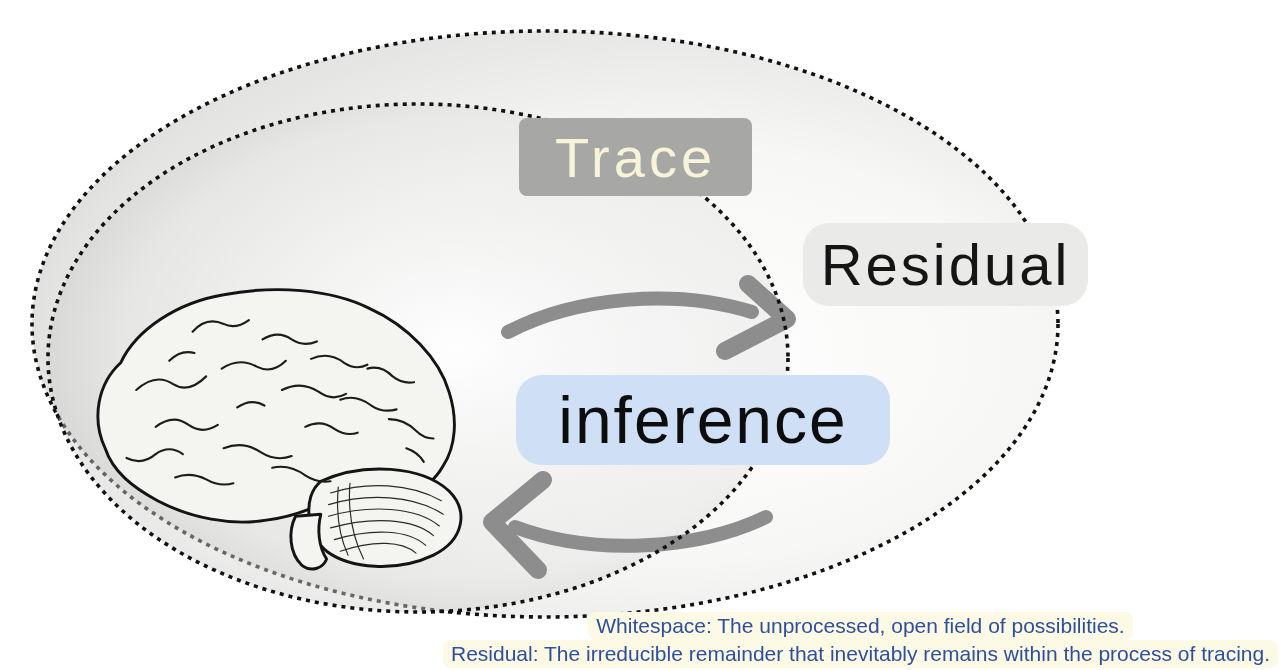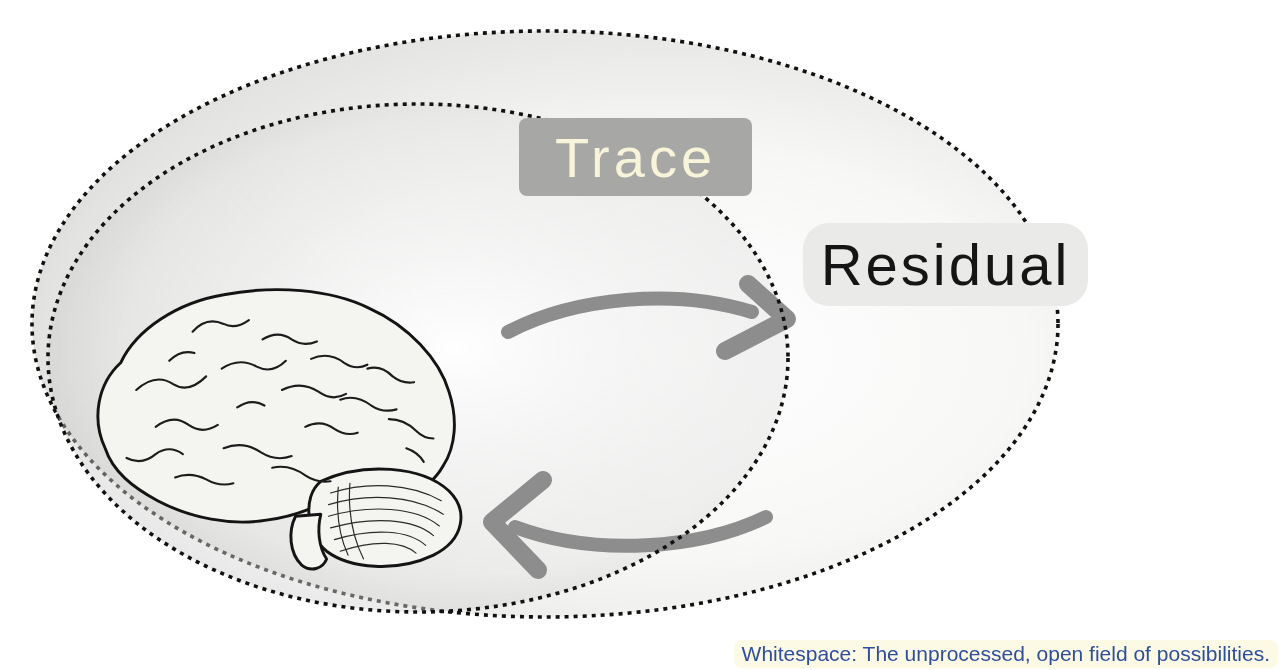--- a/index.html
+++ b/index.html
@@ -133,21 +133,27 @@
     <path class="b-line" d="M236,160 q16,-8 30,2 q12,8 24,4"></path>
     <path class="b-line" d="M166,140 q14,-10 28,-2"></path>
   </svg>
 
   <div class="tag" id="tag-trace">
     <span>Trace</span>
   </div>
   <div class="tag" id="tag-residual">
     <span>Residual</span>
   </div>
+  <div class="tag" id="tag-inference">
+    <span>inference</span>
+  </div>
 
 
   <div id="caption">
     <span class="cap-line">
       <span class="cap-chip">Whitespace: The unprocessed, open field of possibilities.</span>
     </span>
+    <span class="cap-line">
+      <span class="cap-chip">Residual: The irreducible remainder that inevitably remains within the process of tracing.</span>
+    </span>
   </div>
 
 </div>
 
 </body></html>

